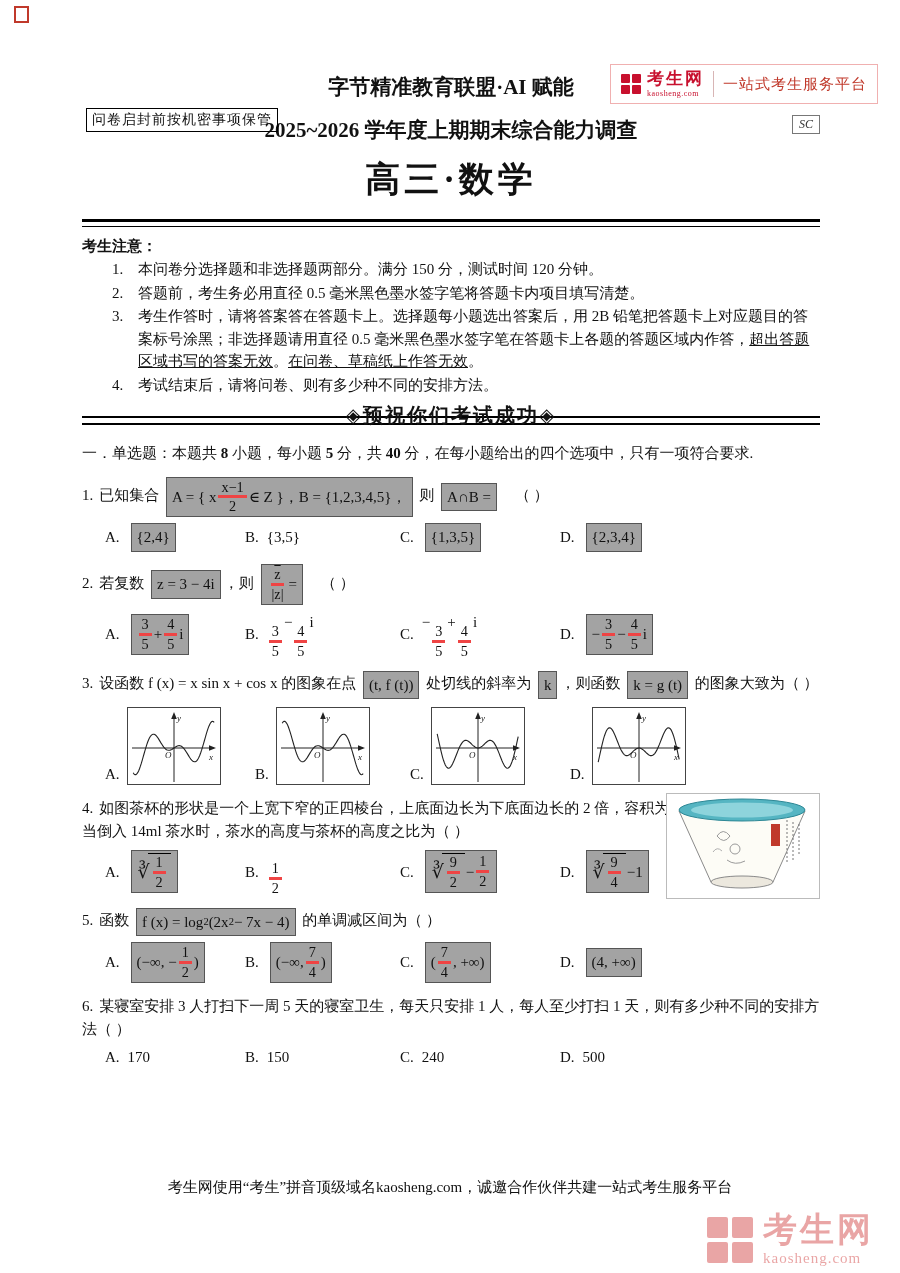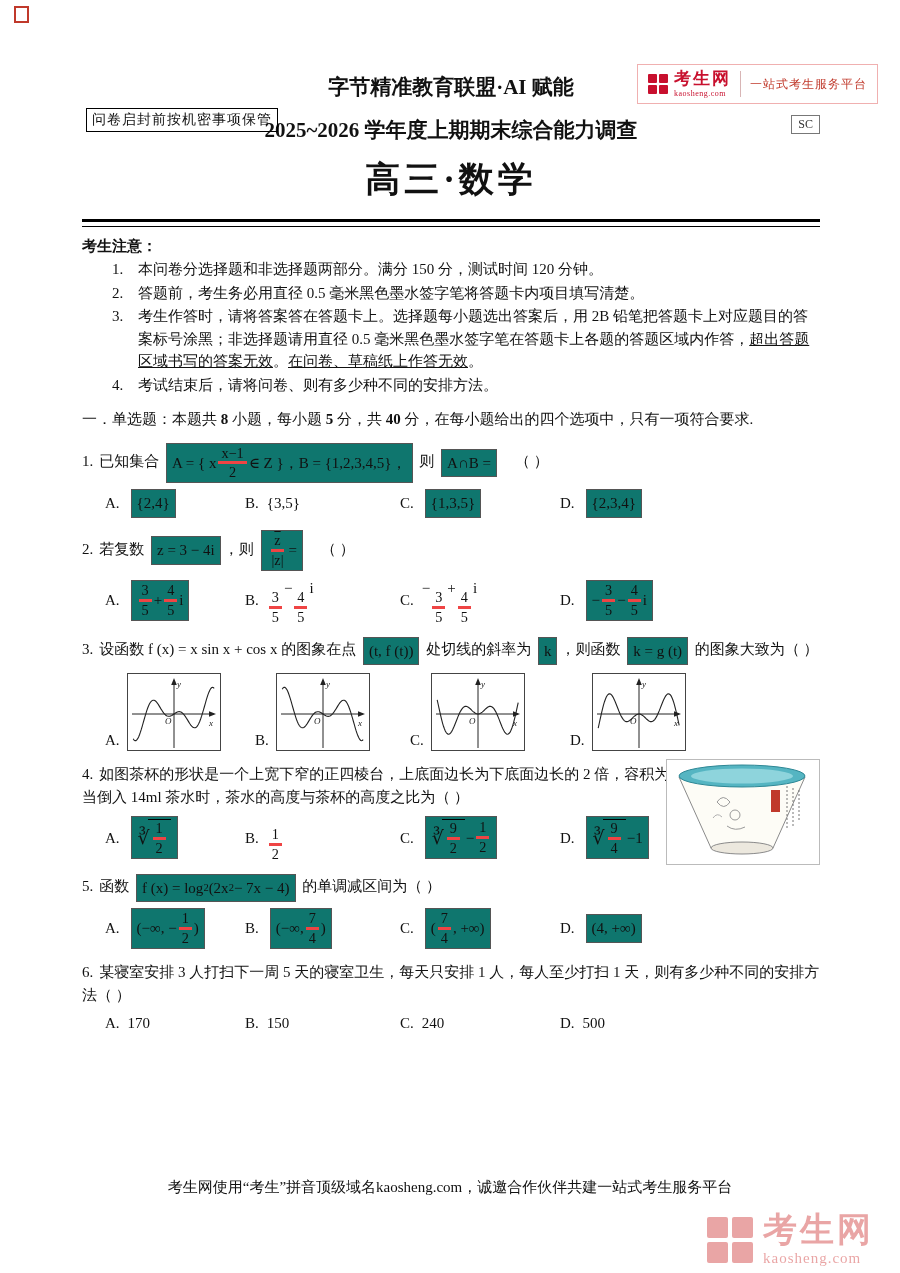--- a/index.html
+++ b/index.html
@@ -9,58 +9,58 @@
 
   
   .corner-mark{position:absolute;left:14px;top:6px;width:11px;height:13px;border:2px solid #c0392b;}
   .brand-box{position:absolute;top:64px;right:22px;display:flex;align-items:center;
              border:1px solid #f0b0b0;padding:5px 10px;background:#fff;}
   .brand-icon{width:20px;height:20px;display:grid;grid-template-columns:1fr 1fr;grid-template-rows:1fr 1fr;gap:2px;margin-right:6px;}
   .brand-icon i{background:#c8102e;border-radius:1px;}
   .brand-name{font-size:17px;font-weight:bold;color:#c8102e;letter-spacing:2px;line-height:1;}
   .brand-domain{font-size:8px;color:#c8102e;letter-spacing:.5px;margin-top:2px;}
   .brand-divider{width:1px;height:26px;background:#d8b5b5;margin:0 9px;}
-  .brand-tagline{font-size:12px;color:#c0392b;letter-spacing:1px;}
+  .brand-tagline{font-size:15px;color:#c0392b;letter-spacing:1px;}
   .seal-box{position:absolute;top:108px;left:86px;border:1px solid #000;padding:2px 5px;font-size:14px;letter-spacing:1px;}
-  .sc-box{position:absolute;top:115px;right:80px;border:1px solid #777;padding:1px 6px;font-size:12px;color:#333;}
+  .sc-box{position:absolute;top:115px;right:80px;border:1px solid #777;padding:1px 6px;font-size:12px;color:#333;font-style:italic;}
 
   
   .t1,.t2{text-align:center;font-weight:bold;font-size:21px;margin:0;}
   .t2{margin-top:11px;}
   .t3{text-align:center;font-weight:bold;font-size:35px;letter-spacing:4px;margin:8px 0 0;}
   .rule1{margin-top:12px;height:4px;border-top:3px solid #000;border-bottom:1px solid #000;}
 
   
   .notice-head{font-weight:bold;margin-top:8px;}
   .nlist{padding-left:30px;}
   .nitem{position:relative;padding-left:26px;margin-top:1px;}
   .nno{position:absolute;left:0;}
   .u{text-decoration:underline;}
 
   
   .wish{position:relative;height:36px;margin-top:4px;}
   .wish-lines{position:absolute;top:16px;left:0;right:0;height:5px;border-top:2px solid #000;border-bottom:2px solid #000;}
   .wish-text{position:absolute;width:100%;top:0;text-align:center;font-size:20px;font-weight:bold;letter-spacing:2px;}
 
-  .sect-head{margin-top:12px;}
+  .sect-head{margin-top:6px;}
 
   
   .question{margin-top:12px;position:relative;}
   .stem{display:block;}
   .qno{margin-right:6px;}
   .options{display:grid;grid-template-columns:140px 155px 160px 1fr;margin-left:23px;margin-top:6px;align-items:center;}
   .opt{display:flex;align-items:center;gap:8px;}
   .optlabel{white-space:nowrap;}
 
   
   .frac{display:inline-flex;flex-direction:column;align-items:center;vertical-align:-0.62em;line-height:1.05;margin:0 2px;font-size:0.95em;text-align:center;}
   .fnum{border-bottom:3px solid #ef4444;padding:0 3px 1px;}
   .fden{padding:1px 3px 0;}
   .bar{text-decoration:overline;}
-  .fbox{display:inline-flex;align-items:center;border:1px solid #555;padding:2px 5px;margin:0 3px;vertical-align:middle;background:#0f766e;}
+  .fbox{display:inline-flex;align-items:center;border:1px solid #555;padding:2px 5px;margin:0 3px;vertical-align:middle;background:#a3a3a3;}
   .cbrt{display:inline-flex;align-items:center;margin:0 1px;}
   .rad{font-size:1.25em;line-height:1;}
   .radicand{display:inline-flex;align-items:center;border-top:1px solid #000;padding:1px 3px 0;margin-left:-2px;}
   sub,sup{font-size:0.7em;}
 
   
   .graph-row{display:grid;grid-template-columns:150px 155px 160px 1fr;margin-left:23px;margin-top:8px;}
   .graph-opt{display:flex;align-items:flex-end;gap:7px;}
   .graphbox{display:inline-block;border:1px solid #444;background:#fff;line-height:0;}
   .ax{stroke:#222;stroke-width:1;}
@@ -125,20 +125,24 @@
       <div class="nitem">
         <span class="nno">3.</span>
         <span><span>考生作答时，请将答案答在答题卡上。选择题每小题选出答案后，用 2B 铅笔把答题卡上对应题目的答案标号涂黑；非选择题请用直径 0.5 毫米黑色墨水签字笔在答题卡上各题的答题区域内作答，</span><span class="u">超出答题区域书写的答案无效</span><span>。</span><span class="u">在问卷、草稿纸上作答无效</span><span>。</span></span>
       </div>
       <div class="nitem">
         <span class="nno">4.</span>
         <span><span>考试结束后，请将问卷、则有多少种不同的安排方法。</span></span>
       </div>
     </div>
 
+    <div class="wish">
+      <div class="wish-lines"></div>
+      <div class="wish-text">◈预祝你们考试成功◈</div>
+    </div>
 
     <div class="sect-head"><span>一．单选题：本题共 </span><b>8</b><span> 小题，每小题 </span><b>5</b><span> 分，共 </span><b>40</b><span> 分，在每小题给出的四个选项中，只有一项符合要求.</span></div>
 
     <div class="question">
       <div class="stem">
         <span class="qno">1.</span><span><span>已知集合 </span><span class="fbox">
               <span>A = { x </span>
               <span class="frac">
                 <span class="fnum">x−1</span>
                 <span class="fden">2</span>

